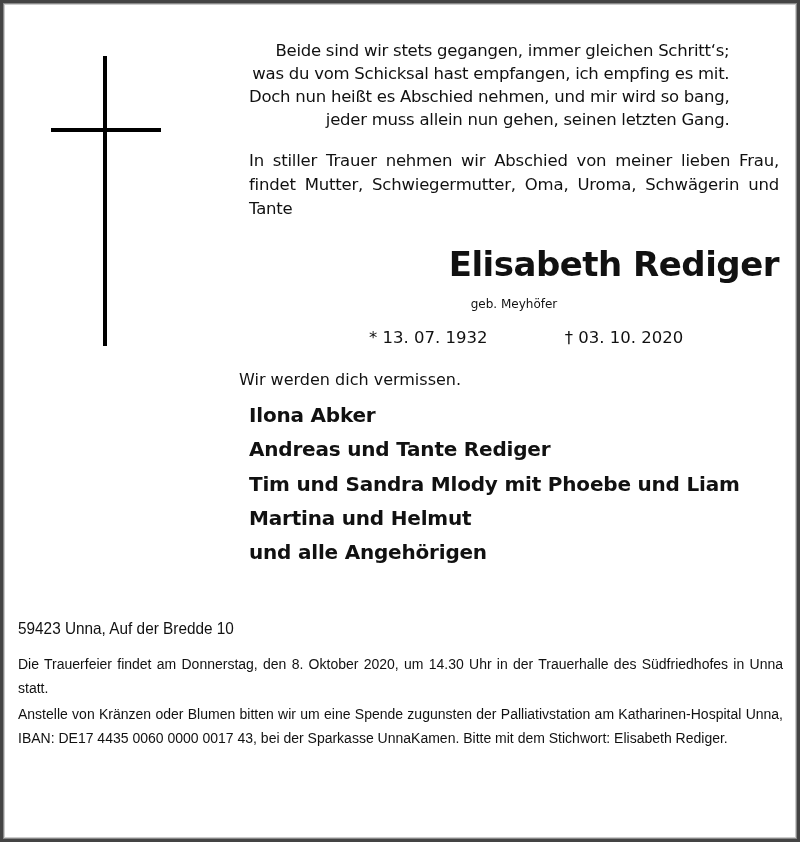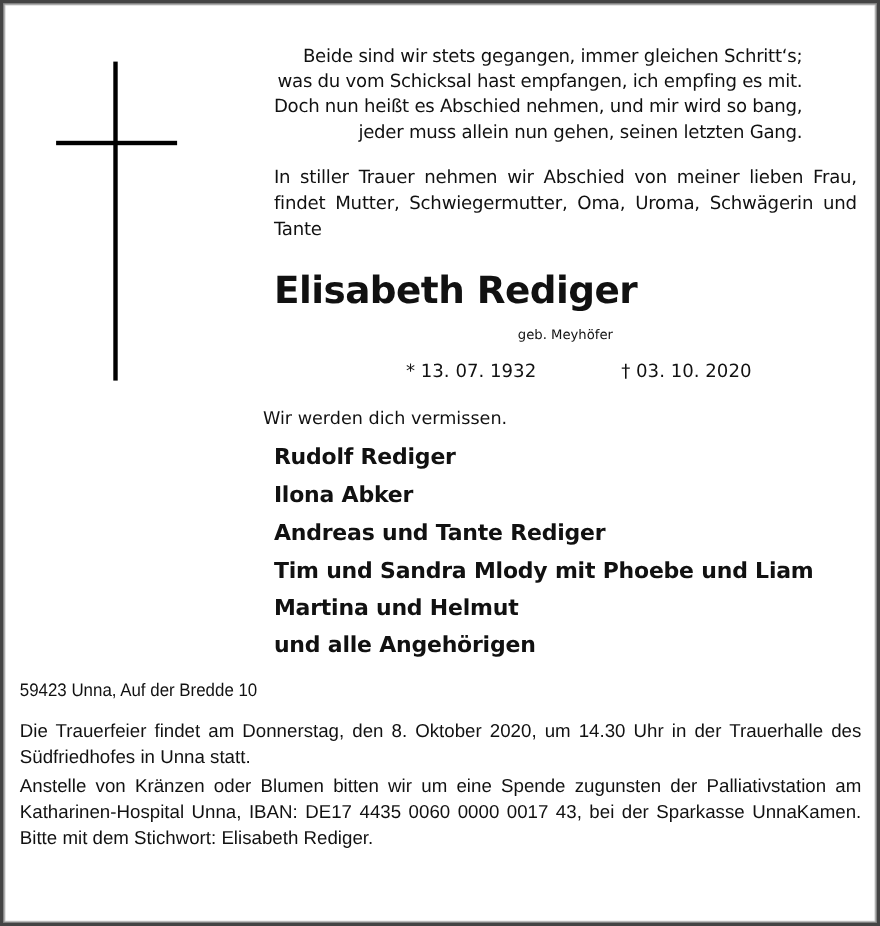--- a/index.html
+++ b/index.html
@@ -31,21 +31,21 @@
       font-size: 16.5px; line-height: 23px; letter-spacing: -0.25px;
     }
     .poem div { white-space: nowrap; text-align: right; }
     .intro {
       position: absolute; left: 249px; top: 149px; width: 530px;
       font-size: 16.5px; line-height: 24px; text-align: justify;
       letter-spacing: -0.2px;
     }
     .name {
       position: absolute; left: 249px; top: 244px; width: 530px;
-      text-align: left; font-size: 34px; font-weight: 600;
+      text-align: right; font-size: 34px; font-weight: 600;
       letter-spacing: -0.5px;
     }
     .maiden {
       position: absolute; left: 249px; top: 297px; width: 530px;
       text-align: center; font-size: 12px;
     }
     .dates {
       position: absolute; left: 369px; top: 328px;
       font-size: 16.5px; white-space: nowrap;
     }
@@ -61,21 +61,21 @@
     }
     .family div { white-space: nowrap; }
     .address {
       position: absolute; left: 18px; top: 619px;
       font-family: "Liberation Sans", sans-serif;
       font-size: 16.5px; transform: scaleX(0.93); transform-origin: left;
     }
     .notes {
       position: absolute; left: 18px; top: 653px; width: 765px;
       font-family: "Liberation Sans", sans-serif;
-      font-size: 17px; line-height: 23.5px;
+      font-size: 14px; line-height: 23.5px;
     }
     .notes p { margin: 0 0 3px 0; text-align: justify; text-align-last: left; }
   </style>
 </head>
 <body>
 
 <div class="frame"></div>
 
 <div>
   <div class="cross-v"></div>
@@ -94,21 +94,20 @@
 <div class="name">Elisabeth Rediger</div>
 <div class="maiden">geb. Meyhöfer</div>
 <div class="dates">
   <span>* 13. 07. 1932</span>
   <span class="death">† 03. 10. 2020</span>
 </div>
 
 <div class="miss">Wir werden dich vermissen.</div>
 
 <div class="family">
-  <div>Rudolf Rediger</div>
   <div>Ilona Abker</div>
   <div>Andreas und Tante Rediger</div>
   <div>Tim und Sandra Mlody mit Phoebe und Liam</div>
   <div>Martina und Helmut</div>
   <div>und alle Angehörigen</div>
 </div>
 
 <div class="address">59423 Unna, Auf der Bredde 10</div>
 
 <div class="notes">

